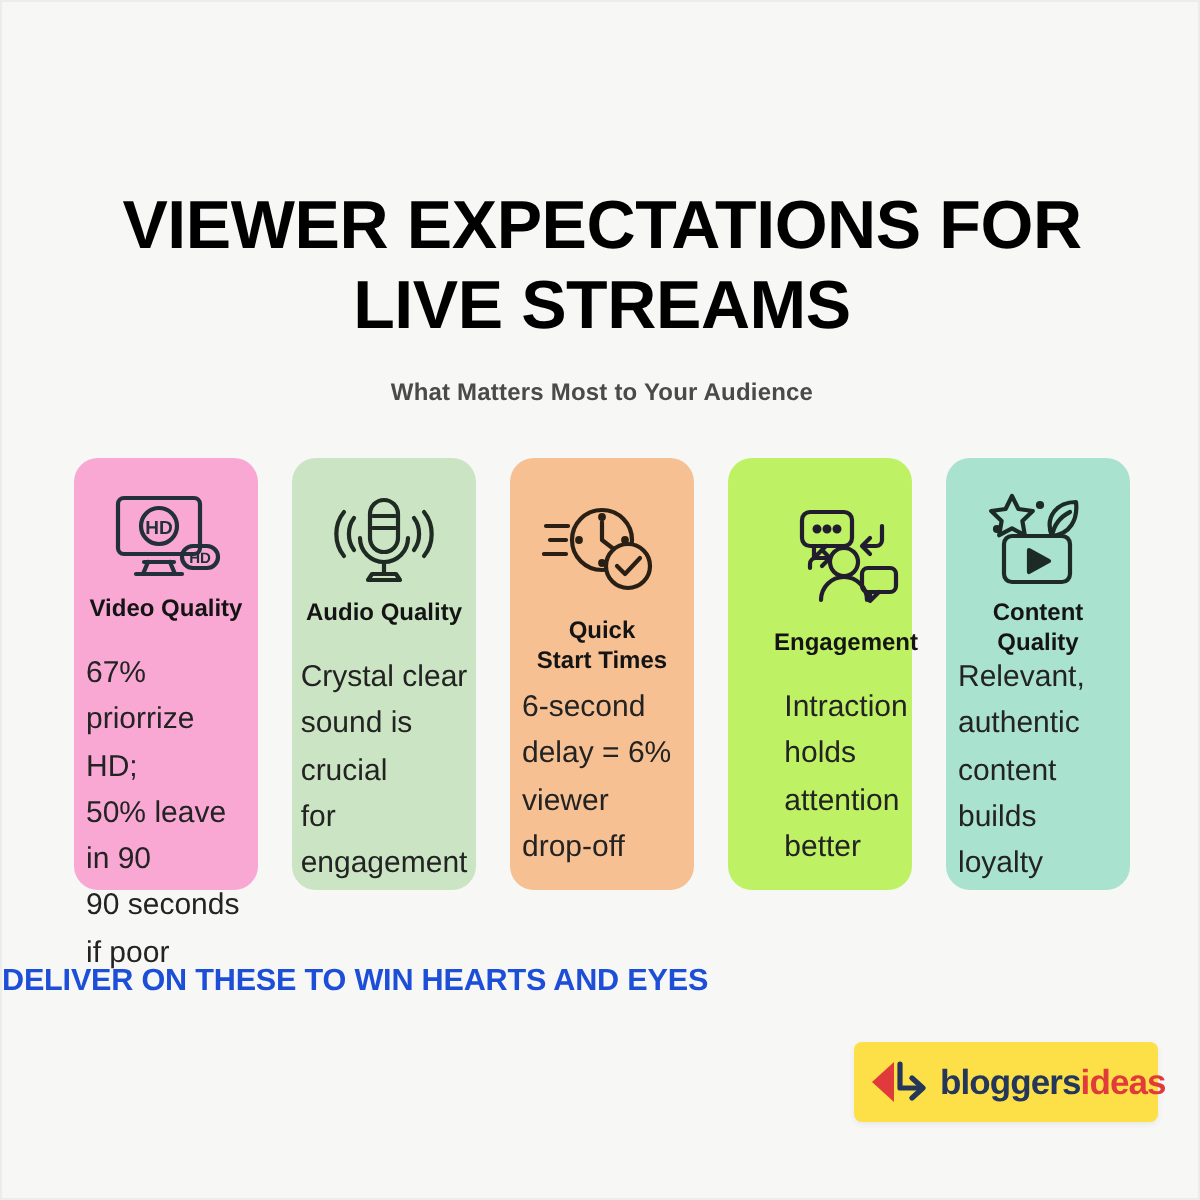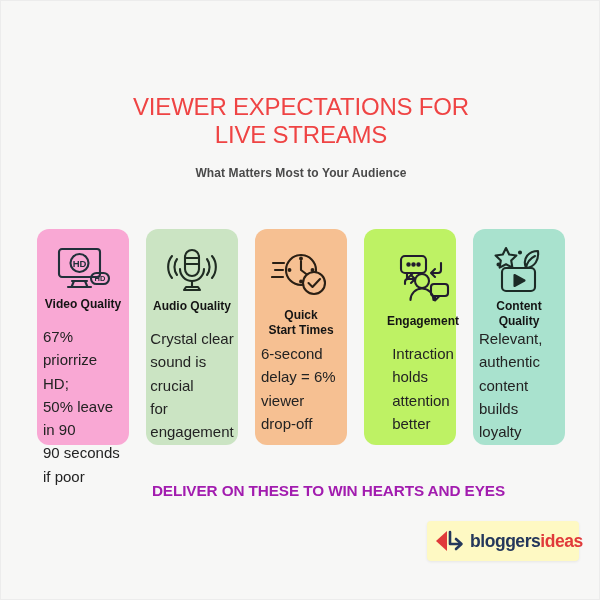--- a/index.html
+++ b/index.html
@@ -26,23 +26,23 @@
 
   
   .header {
     position: absolute;
     top: 92px;
     left: 0;
     width: 600px;
     text-align: center;
   }
   .title {
-    font-size: 24px;
-    font-weight: normal;
-    color: #ef4444;
+    font-size: 34px;
+    font-weight: bold;
+    color: #000000;
     letter-spacing: -0.2px;
     line-height: 1.18;
     margin: 0;
     padding: 0 40px;
   }
   .title-line {
     display: block;
   }
   .subtitle {
     margin: 16px 0 0 0;
@@ -99,34 +99,34 @@
   .card.two-line-title .card-body {
     margin-top: 10px;
   }
 
   
   .footer-cta {
     position: absolute;
     top: 481px;
     left: 0;
     width: 504px;
-    text-align: right;
+    text-align: left;
     font-size: 15.3px;
     font-weight: bold;
-    color: #a21caf;
+    color: #1d4ed8;
     letter-spacing: -0.1px;
   }
 
   .logo {
     position: absolute;
     top: 520px;
     left: 426px;
     width: 152px;
     height: 40px;
-    background: #fef9c3;
+    background: #fde047;
     border-radius: 4px;
     display: flex;
     align-items: center;
     padding-left: 6px;
     box-sizing: border-box;
     box-shadow: 0 1px 3px rgba(0,0,0,0.07);
   }
   .logo-mark {
     width: 34px;
     height: 26px;

